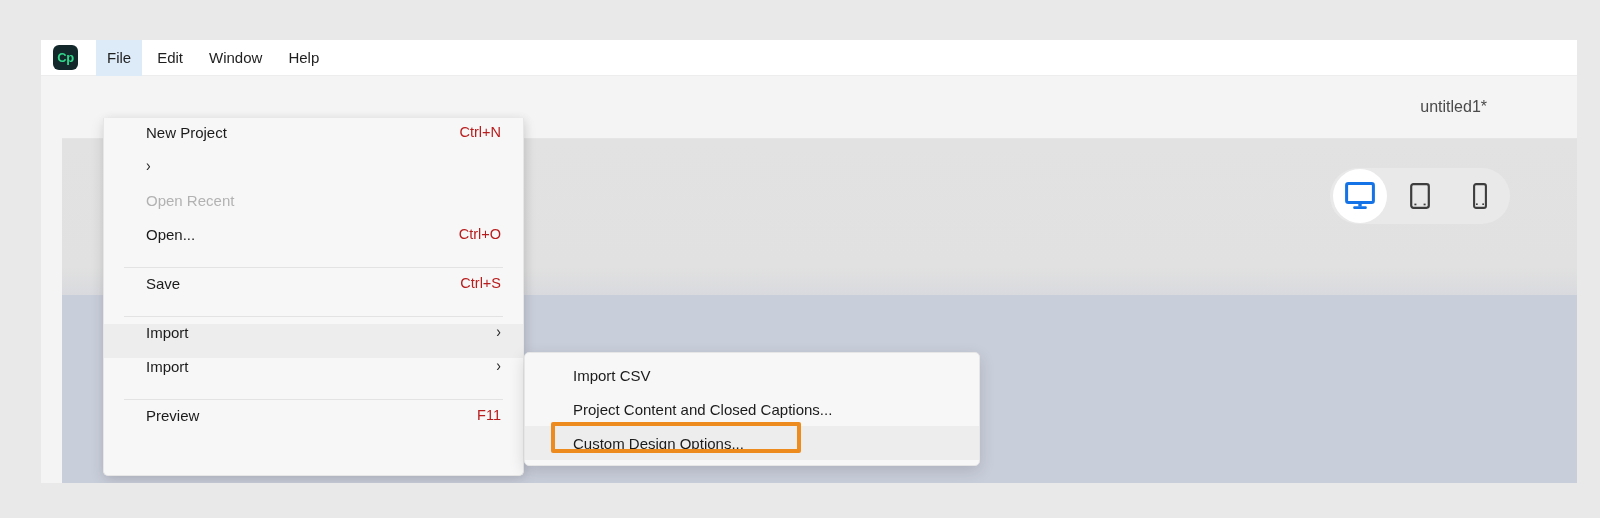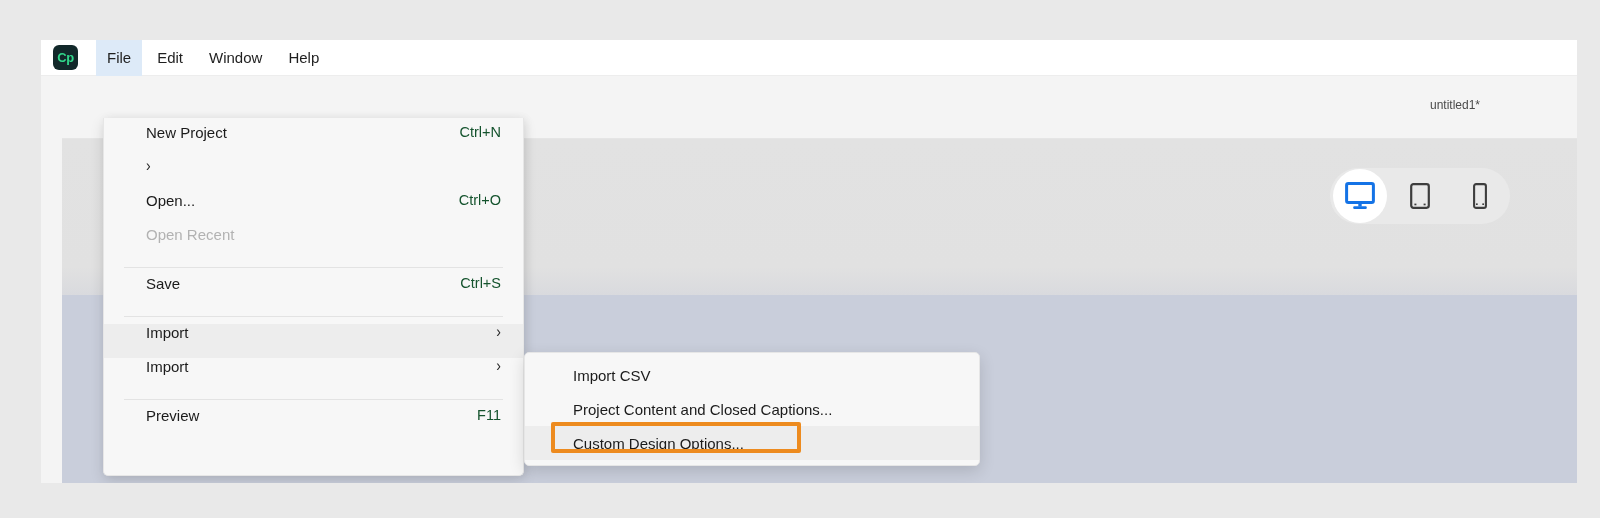--- a/index.html
+++ b/index.html
@@ -85,23 +85,23 @@
     position: absolute;
     left: 21px;
     top: 36px;
     right: 0;
     height: 62px;
     background: #f4f4f4;
     border-bottom: 1px solid #e5e5e5;
   }
   #doc-title {
     position: absolute;
-    right: 97px;
+    right: 90px;
     top: 22px;
-    font-size: 12px;
+    font-size: 16px;
     color: #4a4a4a;
   }
 
   
   #toolbar-band {
     position: absolute;
     left: 21px;
     top: 99px;
     right: 0;
     height: 156px;
@@ -165,21 +165,21 @@
     font-size: 15px;
     color: #1b1b1b;
     box-sizing: border-box;
   }
   .menu-row.hovered {
     background: #ededed;
   }
   .menu-row.disabled .menu-label { color: #b2b2b2; }
   .menu-label { flex: 1; white-space: nowrap; }
   .menu-shortcut {
-    color: #14532d;
+    color: #b91c1c;
     font-size: 14.5px;
     white-space: nowrap;
   }
   .menu-arrow {
     font-size: 14px;
     color: #2b2b2b;
     line-height: 1;
     transform: scaleY(1.15);
   }
   .menu-sep {
@@ -278,26 +278,26 @@
   <div id="canvas-area"></div>
 
   <div id="file-menu">
       <div class="menu-row">
         <span class="menu-label">New Project</span>
         <span class="menu-shortcut">Ctrl+N</span>
       </div>
       <div class="menu-row">
         <span class="menu-arrow">›</span>
       </div>
+      <div class="menu-row disabled">
+        <span class="menu-label">Open Recent</span>
+      </div>
       <div class="menu-row">
         <span class="menu-label">Open...</span>
         <span class="menu-shortcut">Ctrl+O</span>
-      </div>
-      <div class="menu-row disabled">
-        <span class="menu-label">Open Recent</span>
       </div>
       <div class="menu-sep"></div>
       <div class="menu-row">
         <span class="menu-label">Save</span>
         <span class="menu-shortcut">Ctrl+S</span>
       </div>
       <div class="menu-sep"></div>
       <div class="menu-row hovered">
         <span class="menu-label">Import</span>
         <span class="menu-arrow">›</span>

